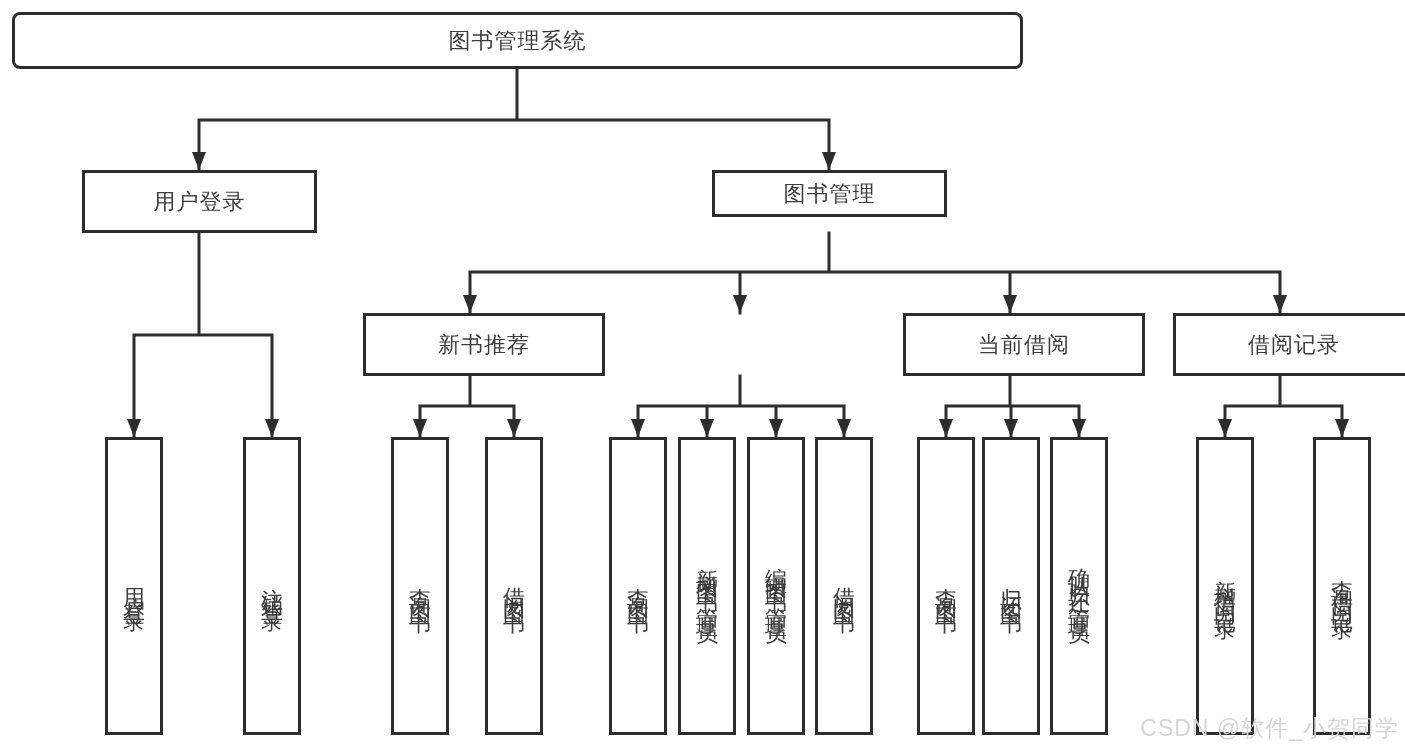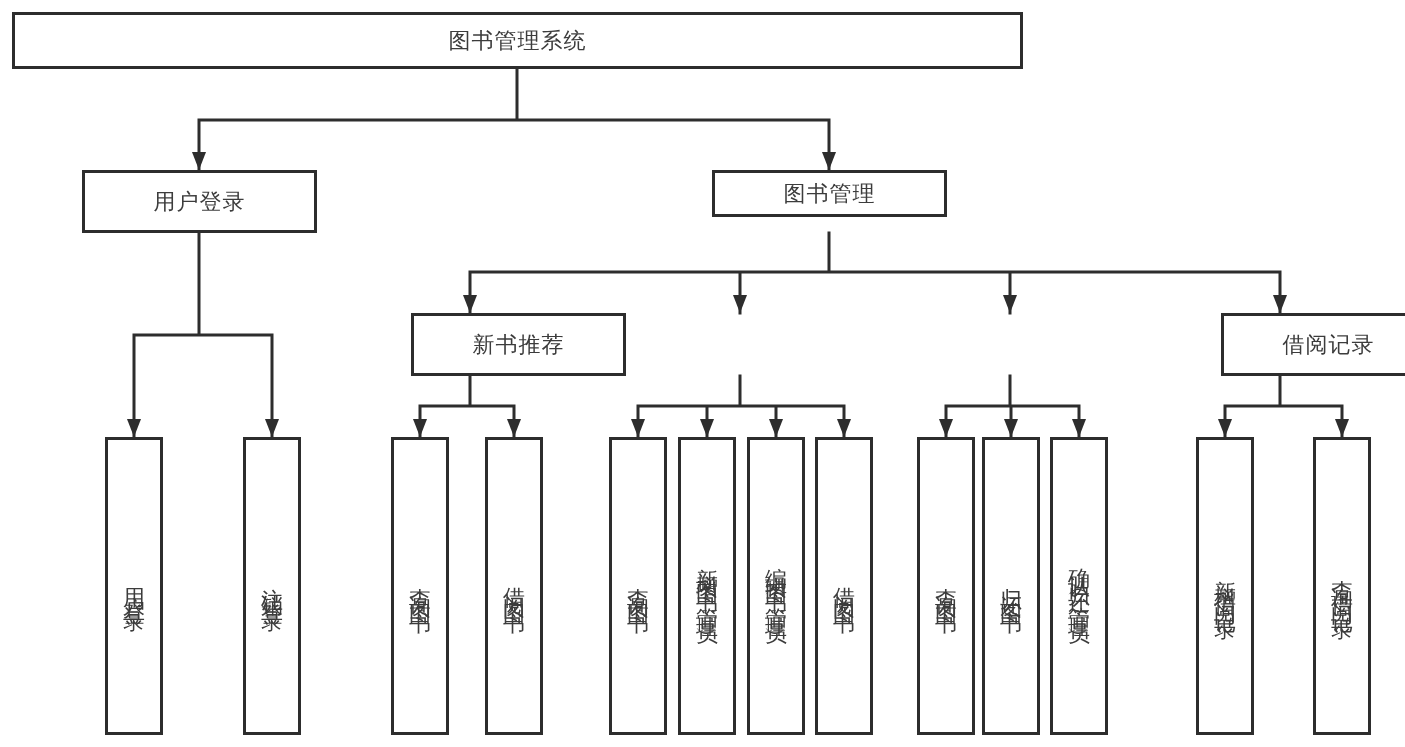--- a/index.html
+++ b/index.html
@@ -4,24 +4,24 @@
 <style>
   html,body{margin:0;padding:0;background:#fff;}
   .canvas{position:relative;width:1405px;height:747px;background:#ffffff;
           font-family:"Liberation Sans","DejaVu Sans",sans-serif;overflow:hidden;}
   svg.connectors{position:absolute;left:0;top:0;width:1405px;height:747px;z-index:1;}
   .node{position:absolute;box-sizing:border-box;background:#ffffff;border:3px solid #2d2d2d;
         display:flex;align-items:center;justify-content:center;color:#3c3c3c;z-index:2;}
   .hlabel{font-size:22px;letter-spacing:1px;white-space:nowrap;}
   .vlabel{writing-mode:vertical-rl;text-orientation:mixed;font-size:22px;
           letter-spacing:8px;line-height:1;white-space:nowrap;}
-  .root{left:12px;top:12px;width:1011px;height:57px;}
+  .root{left:12px;top:12px;width:1011px;height:57px;border-radius:8px;}
   .n-user-login{left:82px;top:170px;width:235px;height:63px;}
   .n-book-mgmt{left:712px;top:170px;width:235px;height:47px;}
-  .lvl3{top:313px;width:215px;height:63px;margin-left:48px;}
+  .lvl3{top:313px;width:242px;height:63px;}
   .n-new-books{left:363px;}
   .n-book-borrow{left:633px;}
   .n-current-borrow{left:903px;}
   .n-borrow-records{left:1173px;}
   .leaf{top:437px;width:58px;height:298px;}
   .x105{left:105px;} .x243{left:243px;}
   .x391{left:391px;} .x485{left:485px;}
   .x609{left:609px;} .x678{left:678px;} .x747{left:747px;} .x815{left:815px;}
   .x917{left:917px;} .x982{left:982px;} .x1050{left:1050px;}
   .x1196{left:1196px;} .x1313{left:1313px;}
@@ -73,20 +73,23 @@
   <div class="node n-user-login">
     <span class="hlabel">用户登录</span>
   </div>
   <div class="node n-book-mgmt">
     <span class="hlabel">图书管理</span>
   </div>
 
   <div class="node lvl3 n-new-books">
     <span class="hlabel">新书推荐</span>
   </div>
+  <div class="node lvl3 n-current-borrow">
+    <span class="hlabel">当前借阅</span>
+  </div>
   <div class="node lvl3 n-borrow-records">
     <span class="hlabel">借阅记录</span>
   </div>
 
   <div class="node leaf x105">
     <span class="vlabel">用户登录</span>
   </div>
   <div class="node leaf x243">
     <span class="vlabel">注销登录</span>
   </div>
@@ -121,13 +124,14 @@
     <span class="vlabel">确认归还（管理员）</span>
   </div>
 
   <div class="node leaf x1196">
     <span class="vlabel">新增借阅记录</span>
   </div>
   <div class="node leaf x1313">
     <span class="vlabel">查询借阅记录</span>
   </div>
 
+  <div class="watermark">CSDN @软件_小贺同学</div>
 </div>
 
 </body></html>

